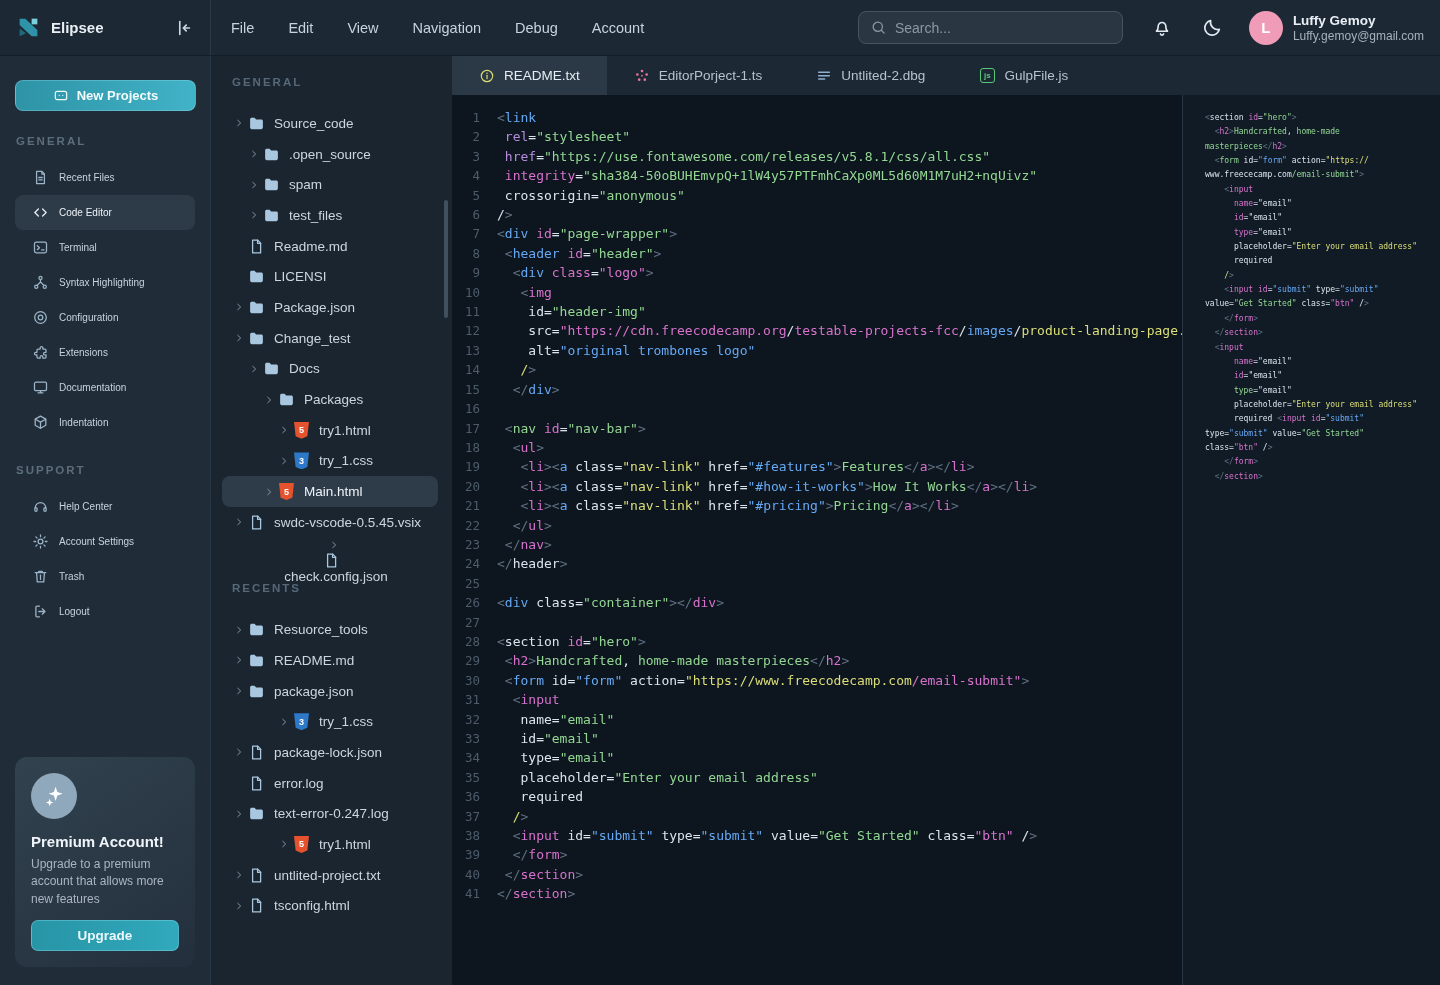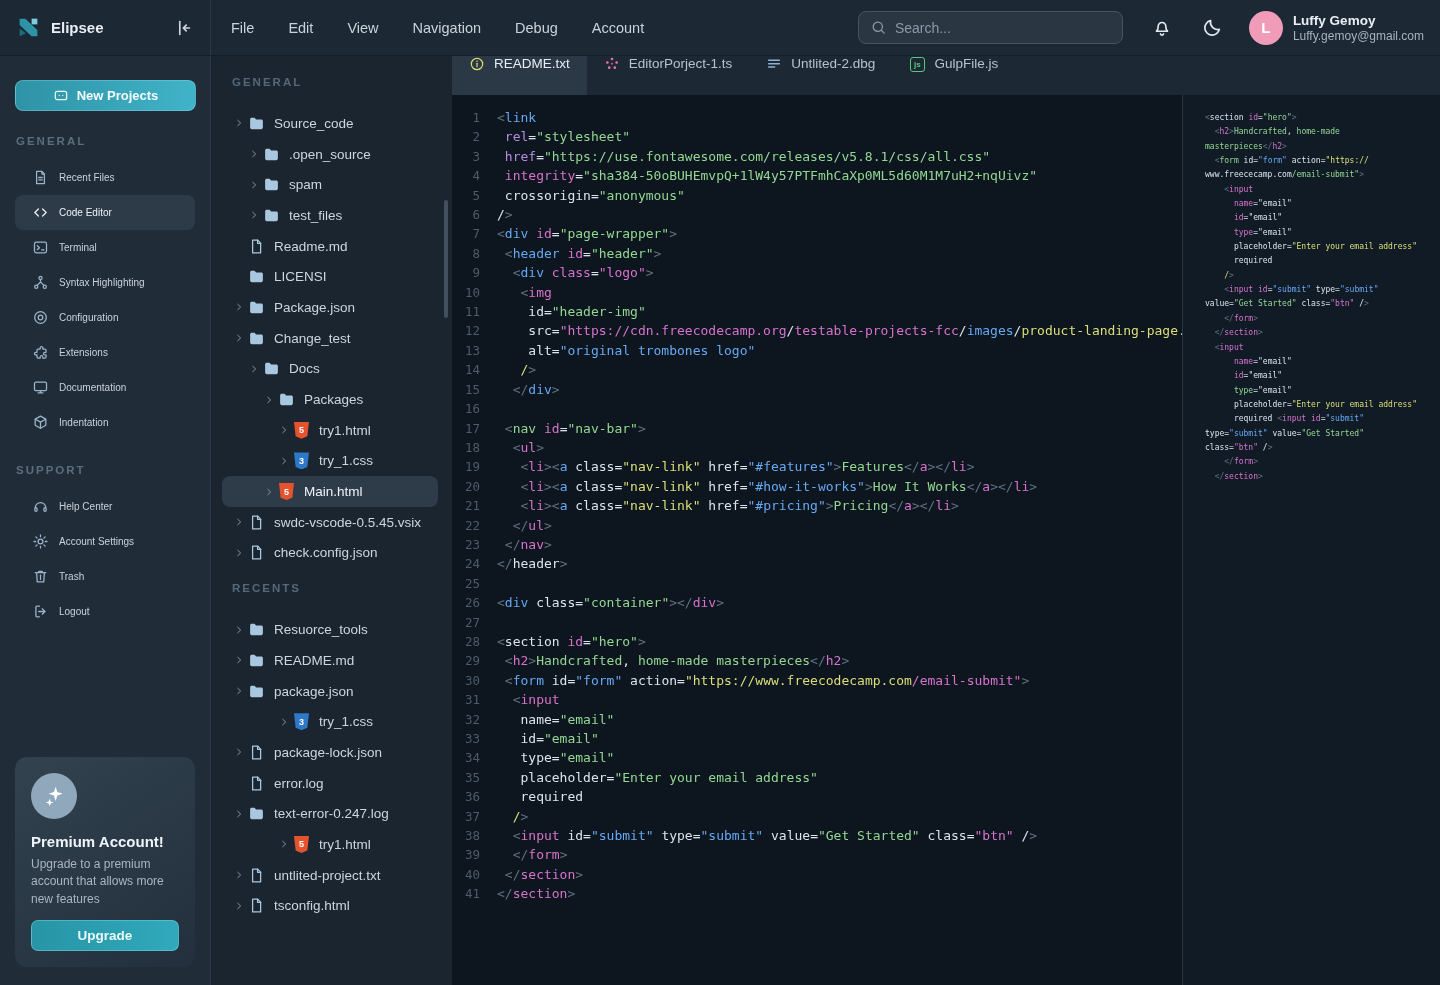--- a/index.html
+++ b/index.html
@@ -58,21 +58,21 @@
   .tree-row.selected .tree-text { color:#eef3f8; }
   .tree-scroll { position:absolute; right:4px; top:144px; width:4px; height:118px; border-radius:2px; background:#40505e; }
   .badge { width:15px; height:17px; display:flex; align-items:center; justify-content:center; font-size:9px; font-weight:700; color:#fff; clip-path:polygon(0 0,100% 0,89% 86%,50% 100%,11% 86%); }
   .badge.html { background:#e5532e; }
   .badge.css { background:#2d79c7; }
   .badge.jsb { width:15px; height:15px; clip-path:none; border:1.5px solid #5ac87a; border-radius:3px; color:#5ac87a; font-size:8px; background:transparent; }
 
   
   .main { position:absolute; top:56px; left:452px; right:0; bottom:0; background:#0d151e; }
   .tabbar { position:absolute; top:0; left:0; right:0; height:39px; background:#1c2834; display:flex; }
-  .tab { display:flex; gap:9px; padding:0 17px; font-size:13.5px; color:#b6c2cd; cursor:pointer; }
+  .tab { display:flex; align-items:center; gap:9px; padding:0 27px; font-size:13.5px; color:#b6c2cd; cursor:pointer; }
   .tab.active { background:#2b3946; color:#e6edf3; }
   .tab-icon { width:16px; height:16px; display:flex; align-items:center; justify-content:center; flex:none; }
   .tab-icon svg { width:16px; height:16px; display:block; }
   .editor { position:absolute; top:39px; left:0; right:258px; bottom:0; padding-top:13px; font-family:"DejaVu Sans Mono",monospace; font-size:13px; overflow:hidden; }
   .line { display:flex; height:19.42px; line-height:19.42px; }
   .ln { width:28px; flex:none; text-align:right; color:#4d5c6b; font-size:12.5px; }
   .ct { margin-left:17px; white-space:pre; }
   .minimap { position:absolute; top:39px; right:0; width:258px; bottom:0; background:#111b26; border-left:1px solid #283644; padding:16px 6px 0 22px; font-family:"DejaVu Sans Mono",monospace; font-size:8px; line-height:14.35px; overflow:hidden; }
   .mline { white-space:pre; height:14.35px; }
 </style>
@@ -434,21 +434,21 @@
             </svg>
           </span>
           <span class="tree-icon">
             <svg viewBox="0 0 24 24" fill="none" stroke="currentColor" stroke-width="1.8" stroke-linecap="round" stroke-linejoin="round">
               <path d="M6.5 3h7.3l4 4.2V21H6.5z"></path>
               <path d="M13.5 3v4.5H18"></path>
             </svg>
           </span>
           <span class="tree-text">swdc-vscode-0.5.45.vsix</span>
         </div>
-        <div class="tree-row" style="padding-left: 12px;">
+        <div class="tree-row" style="padding-left: 12px; flex-direction: column;">
           <span class="chev">
             <svg viewBox="0 0 24 24" fill="none" stroke="currentColor" stroke-width="2.4" stroke-linecap="round" stroke-linejoin="round">
               <path d="M9 5.5l7 6.5-7 6.5"></path>
             </svg>
           </span>
           <span class="tree-icon">
             <svg viewBox="0 0 24 24" fill="none" stroke="currentColor" stroke-width="1.8" stroke-linecap="round" stroke-linejoin="round">
               <path d="M6.5 3h7.3l4 4.2V21H6.5z"></path>
               <path d="M13.5 3v4.5H18"></path>
             </svg>

